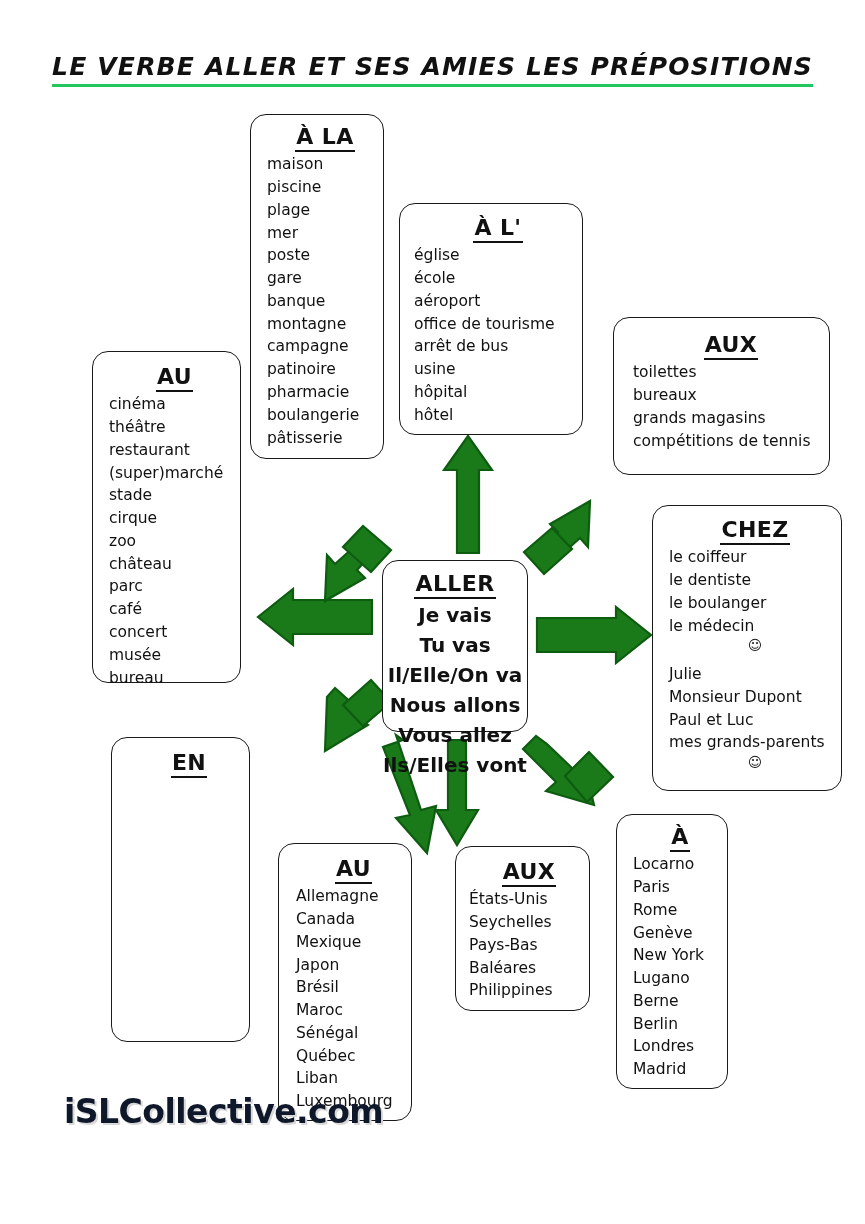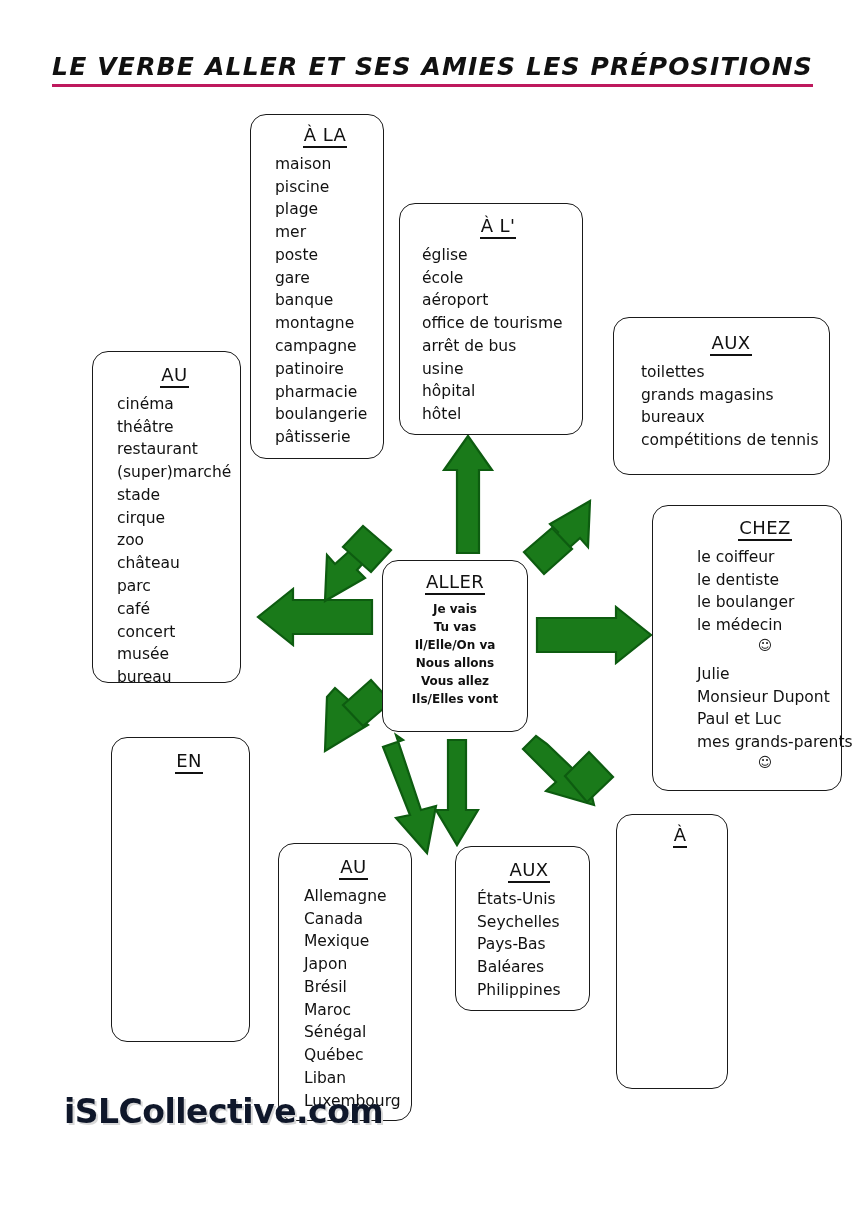--- a/index.html
+++ b/index.html
@@ -27,51 +27,51 @@
     text-align: center;
     font-family: "DejaVu Sans", sans-serif;
     font-size: 25px;
     font-weight: bold;
     font-style: italic;
     letter-spacing: 1.2px;
     color: #111111;
     white-space: nowrap;
   }
   #title span.t {
-    border-bottom: 3px solid #be185d;
+    border-bottom: 3px solid #22c55e;
     padding-bottom: 3px;
     text-align: center;
   }
 
   
   .box {
     position: absolute;
     box-sizing: border-box;
     border: 1.6px solid #1a1a1a;
     border-radius: 16px;
     background: #ffffff;
     z-index: 5;
     font-family: "DejaVu Sans", sans-serif;
     color: #111111;
   }
   .box .hd {
     text-align: center;
-    font-weight: normal;
-    font-size: 18px;
+    font-weight: bold;
+    font-size: 22px;
     letter-spacing: 0.4px;
     line-height: 1.1;
     margin-bottom: 4px;
   }
   .box .hd span {
     border-bottom: 2.2px solid #111111;
     padding: 0 1px 1px 1px;
   }
   .box ul {
     list-style: none;
-    margin: 8px;
+    margin: 0;
     padding: 0;
   }
   .box li {
     font-size: 15.5px;
     line-height: 1.47;
     white-space: nowrap;
   }
   .box li.smiley {
     text-align: center;
     font-size: 14px;
@@ -82,30 +82,30 @@
     line-height: 9px;
     font-size: 0;
   }
 
   
   .box.center {
     text-align: center;
   }
   .box.center li {
     font-weight: bold;
-    font-size: 12px;
+    font-size: 20px;
     line-height: 1.5;
   }
 
   
   #box-ala   { left: 250px; top: 114px;  width: 134px; height: 345px; padding: 10px 0 0 16px; }
   #box-al    { left: 399px; top: 203px;  width: 184px; height: 232px; padding: 12px 0 11px 14px; }
   #box-aux-top { left: 613px; top: 317px; width: 217px; height: 158px; padding: 15px 0 0 19px; }
   #box-au-left { left: 92px; top: 351px;  width: 149px; height: 332px; padding: 13px 0 0 16px; }
-  #box-chez  { left: 652px; top: 505px;  width: 190px; height: 286px; padding: 12px 0 0 36px; }
+  #box-chez  { left: 652px; top: 505px;  width: 190px; height: 286px; padding: 12px 0 0 16px; }
   #box-en    { left: 111px; top: 737px;  width: 139px; height: 305px; padding: 13px 0 0 17px; }
   #box-au-bot{ left: 278px; top: 843px;  width: 134px; height: 278px; padding: 13px 0 0 17px; }
   #box-aux-bot { left: 455px; top: 846px; width: 135px; height: 165px; padding: 13px 0 0 13px; }
   #box-a     { left: 616px; top: 814px;  width: 112px; height: 275px; padding: 10px 0 0 16px; }
   #box-aller { left: 382px; top: 560px;  width: 146px; height: 172px; padding: 11px 0 4px 0; }
 
   
   .arrow {
     position: absolute;
     z-index: 2;
@@ -211,22 +211,22 @@
       <li>usine</li>
       <li>hôpital</li>
       <li>hôtel</li>
     </ul>
   </div>
 
   <div class="box" id="box-aux-top">
     <div class="hd"><span>AUX</span></div>
     <ul>
       <li>toilettes</li>
+      <li>bureaux</li>
       <li>grands magasins</li>
-      <li>bureaux</li>
       <li>compétitions de tennis</li>
     </ul>
   </div>
 
   <div class="box" id="box-au-left">
     <div class="hd"><span>AU</span></div>
     <ul>
       <li>cinéma</li>
       <li>théâtre</li>
       <li>restaurant</li>
@@ -286,20 +286,32 @@
       <li>États-Unis</li>
       <li>Seychelles</li>
       <li>Pays-Bas</li>
       <li>Baléares</li>
       <li>Philippines</li>
     </ul>
   </div>
 
   <div class="box" id="box-a">
     <div class="hd"><span>À</span></div>
+    <ul>
+      <li>Locarno</li>
+      <li>Paris</li>
+      <li>Rome</li>
+      <li>Genève</li>
+      <li>New York</li>
+      <li>Lugano</li>
+      <li>Berne</li>
+      <li>Berlin</li>
+      <li>Londres</li>
+      <li>Madrid</li>
+    </ul>
   </div>
 
   <div class="box center" id="box-aller">
     <div class="hd"><span>ALLER</span></div>
     <ul>
       <li>Je vais</li>
       <li>Tu vas</li>
       <li>Il/Elle/On va</li>
       <li>Nous allons</li>
       <li>Vous allez</li>

